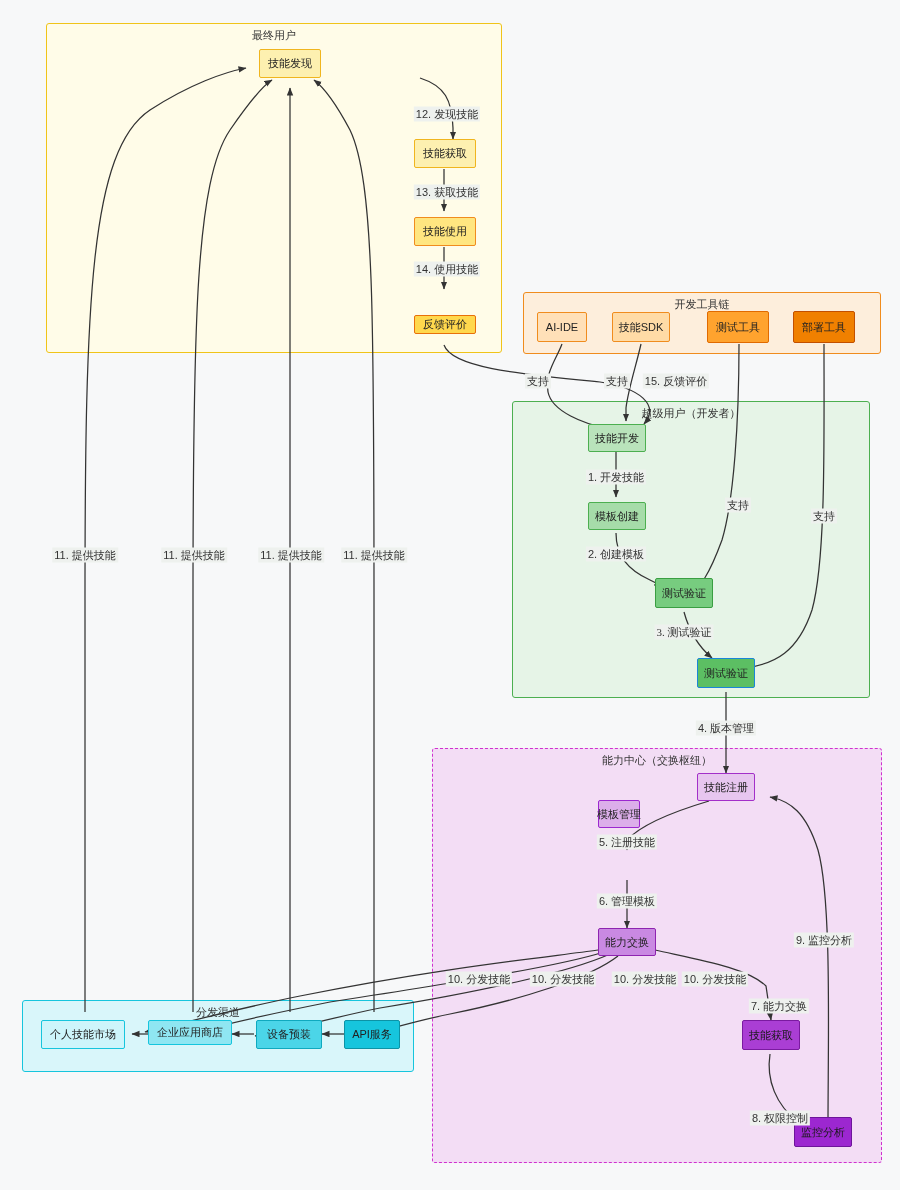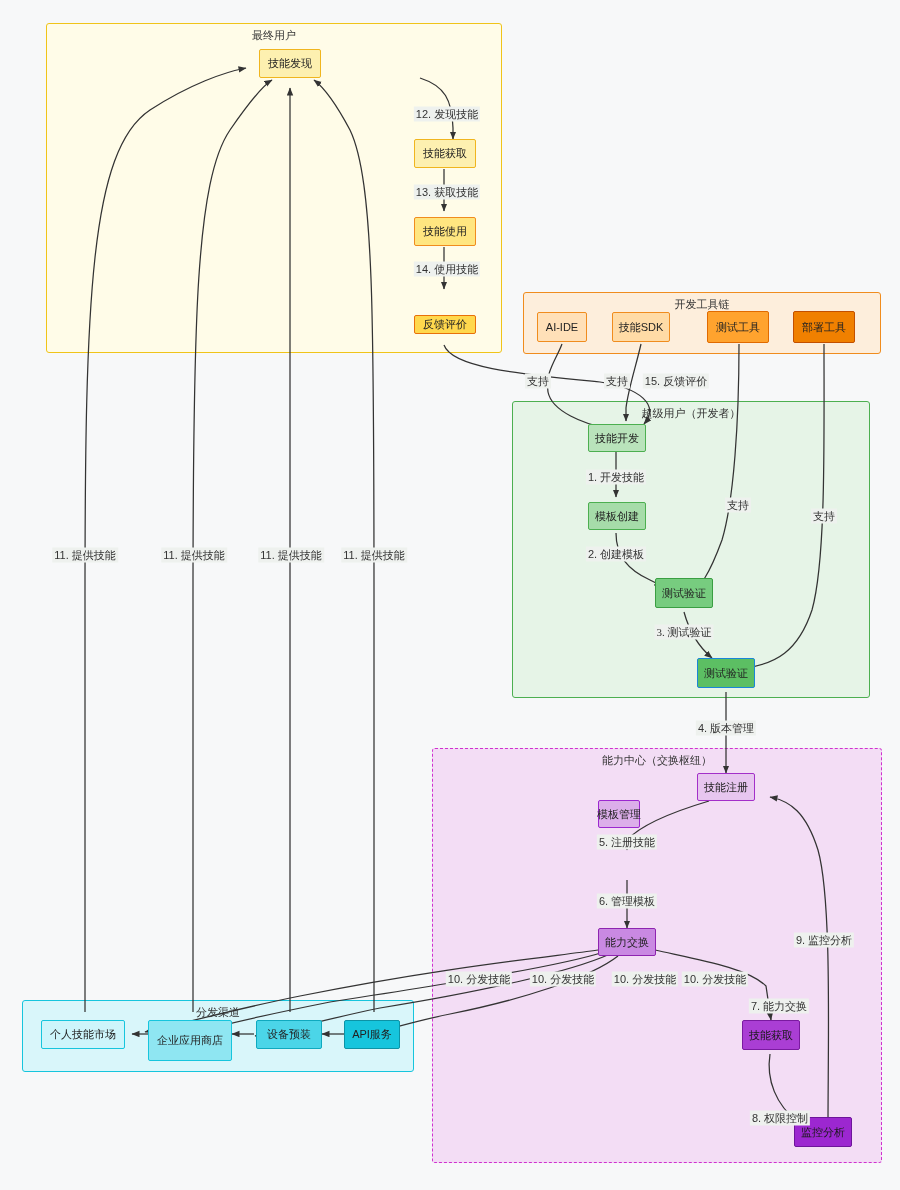--- a/index.html
+++ b/index.html
@@ -111,21 +111,21 @@
   <div class="node" style="left:655px;top:578px;width:58px;height:30px;background:#77cc7f;border:1.6px solid #3a9e42;">测试验证</div>
   <div class="node" style="left:697px;top:658px;width:58px;height:30px;background:#5cbf63;border:1.8px solid #1a86d8;">测试验证</div>
 
   <div class="node" style="left:697px;top:773px;width:58px;height:28px;background:#e7c6ef;border:1.5px solid #a32fc9;">技能注册</div>
   <div class="node" style="left:598px;top:800px;width:42px;height:28px;background:#dcaeea;border:1.5px solid #9c27d0;">模板管理</div>
   <div class="node" style="left:598px;top:928px;width:58px;height:28px;background:#c989e2;border:1.6px solid #8e24b0;">能力交换</div>
   <div class="node" style="left:742px;top:1020px;width:58px;height:30px;background:#aa3ed4;border:1.6px solid #7a1aa0;color:#1a1a1a;">技能获取</div>
   <div class="node" style="left:794px;top:1117px;width:58px;height:30px;background:#9c27d0;border:1.6px solid #6d159a;color:#1a1a1a;">监控分析</div>
 
   <div class="node" style="left:41px;top:1020px;width:84px;height:29px;background:#cdf5fb;border:1.5px solid #16c5dd;">个人技能市场</div>
-  <div class="node" style="left:148px;top:1020px;width:84px;height:41px;background:#8fe6f2;border:1.5px solid #16c5dd;">企业应用商店</div>
+  <div class="node" style="left:148px;top:1020px;width:84px;height:25px;background:#8fe6f2;border:1.5px solid #16c5dd;">企业应用商店</div>
   <div class="node" style="left:256px;top:1020px;width:66px;height:29px;background:#4bd5e8;border:1.5px solid #0fa9bf;">设备预装</div>
   <div class="node" style="left:344px;top:1020px;width:56px;height:29px;background:#16c5dd;border:1.5px solid #0c93a6;">API服务</div>
 
   <div id="edge-labels">
       <div class="elabel" style="left: 447px; top: 114px;">12. 发现技能</div>
       <div class="elabel" style="left: 447px; top: 192px;">13. 获取技能</div>
       <div class="elabel" style="left: 447px; top: 269px;">14. 使用技能</div>
       <div class="elabel" style="left: 676px; top: 381px;">15. 反馈评价</div>
       <div class="elabel" style="left: 538px; top: 381px;">支持</div>
       <div class="elabel" style="left: 617px; top: 381px;">支持</div>

